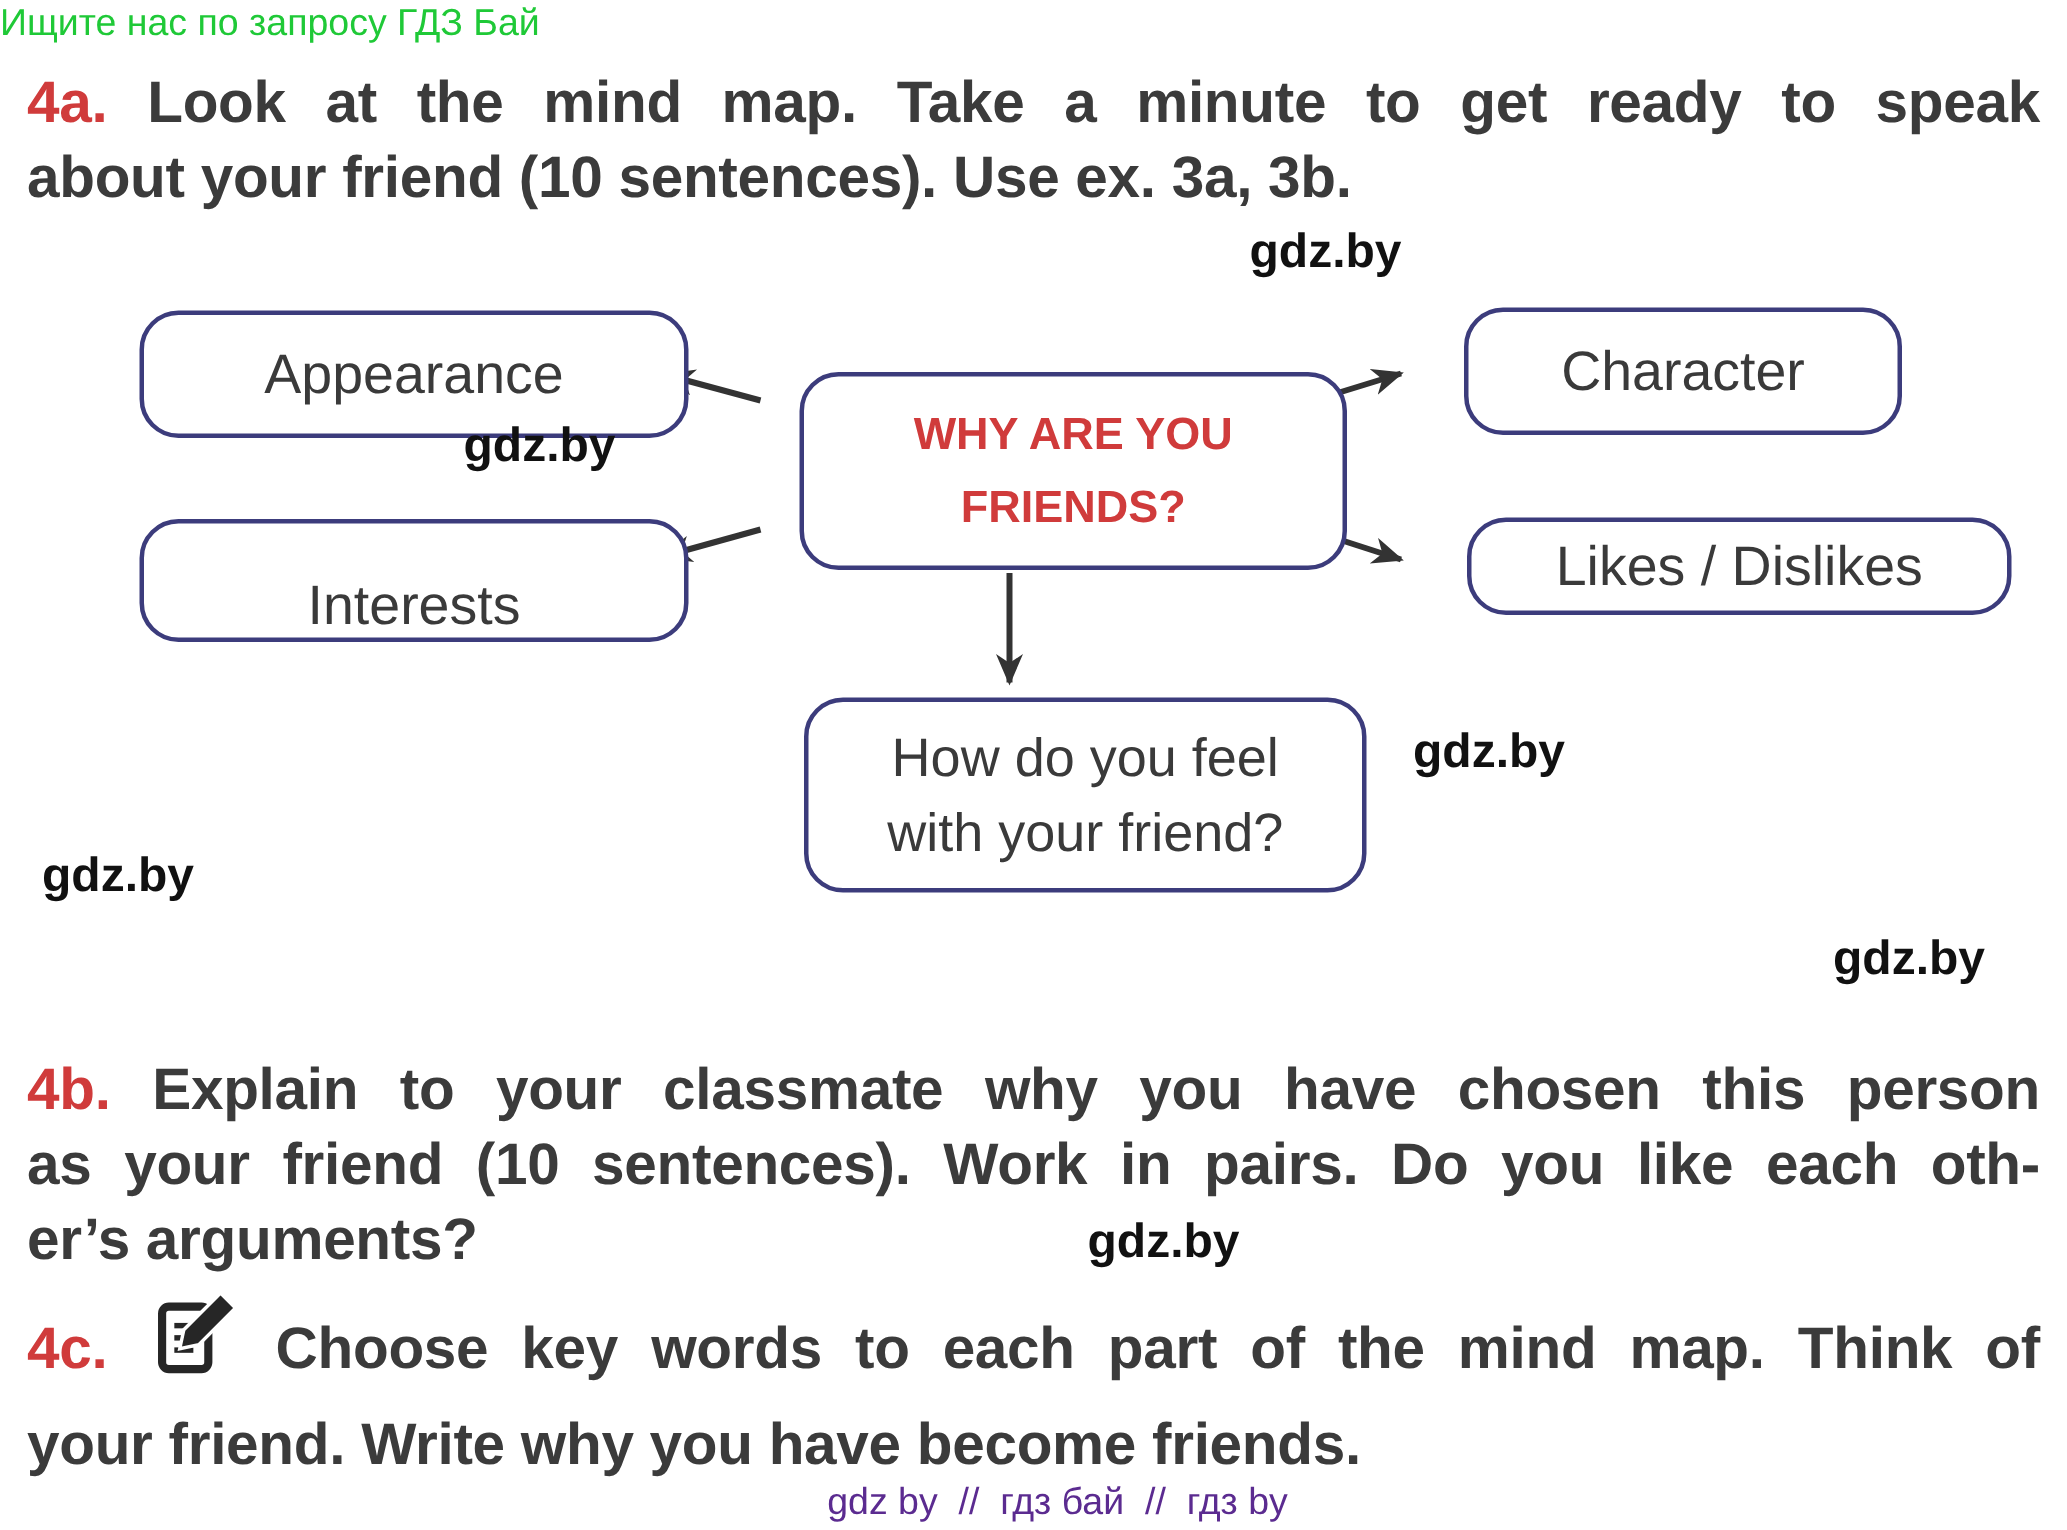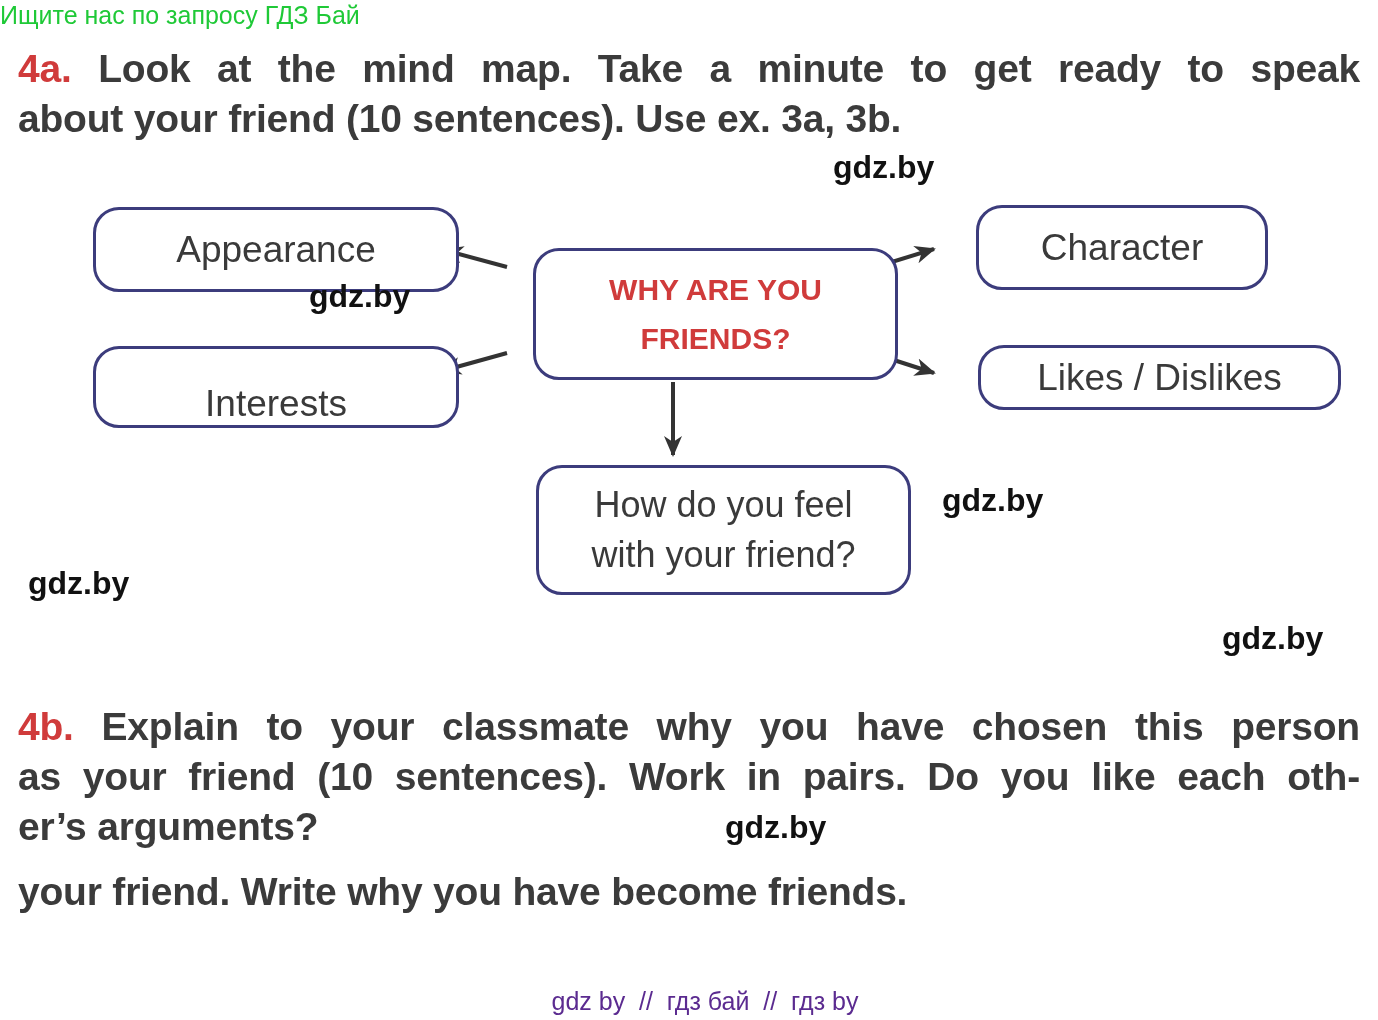--- a/index.html
+++ b/index.html
@@ -129,18 +129,31 @@
       <span class="num">4b.</span>
       <span>Explain to your classmate why you have chosen this person</span>
     </div>
     <div class="line just">as your friend (10 sentences). Work in pairs. Do you like each oth-</div>
     <div class="line">er’s arguments?</div>
   </div>
 
   <div class="wm wm-center">gdz.by</div>
 
   <div class="para p4c">
+    <div class="line just">
+      <span class="num">4c.</span>
+      <span class="icon-write">
+        <svg width="60" height="58" viewBox="0 0 64 64" xmlns="http://www.w3.org/2000/svg">
+          <rect x="10" y="10" width="34" height="46" rx="5" fill="#ffffff" stroke="#262626" stroke-width="6"></rect>
+          <line x1="19" y1="24" x2="36" y2="24" stroke="#262626" stroke-width="4"></line>
+          <line x1="19" y1="33" x2="36" y2="33" stroke="#262626" stroke-width="4"></line>
+          <line x1="19" y1="42" x2="33" y2="42" stroke="#262626" stroke-width="4"></line>
+          <path d="M53,0 L64,11 L37,38 L23,41 L26,27 Z" fill="#262626" stroke="#ffffff" stroke-width="2.5"></path>
+        </svg>
+      </span>
+      <span>Choose key words to each part of the mind map. Think of</span>
+    </div>
     <div class="line">your friend. Write why you have become friends.</div>
   </div>
 
   <div class="footer">gdz by  //  гдз бай  //  гдз by</div>
 
 </div>
 
 </body></html>

